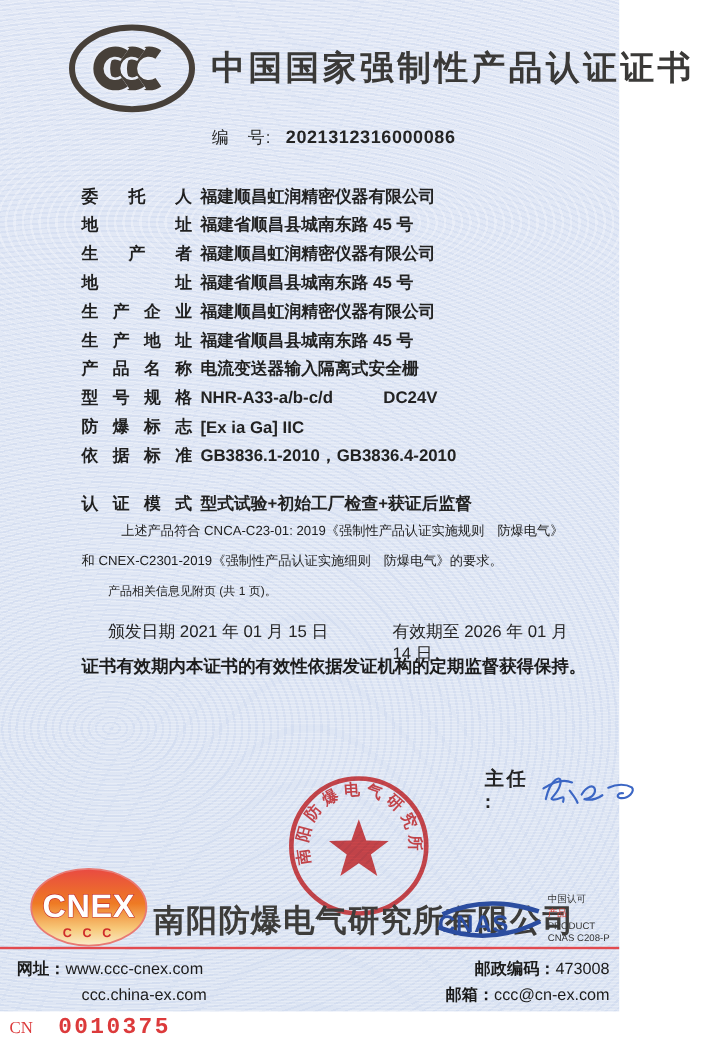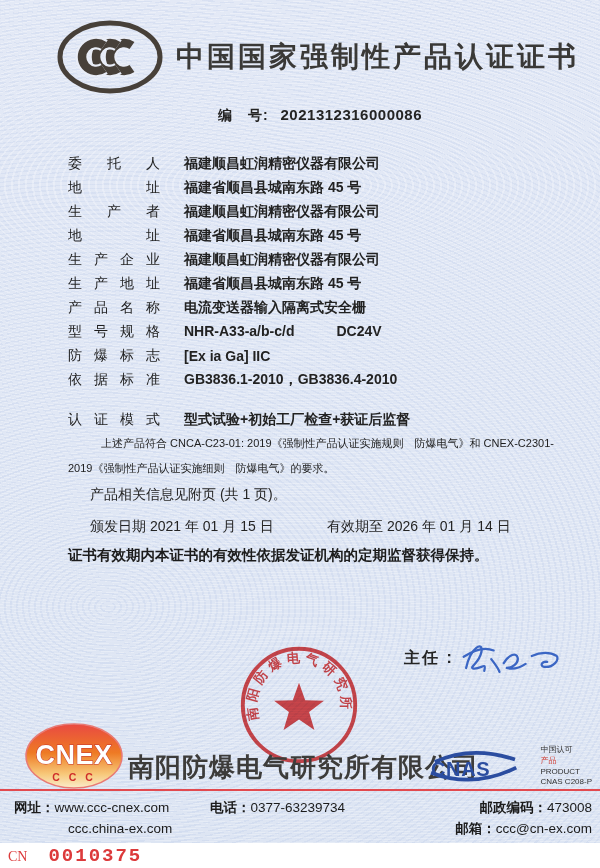--- a/index.html
+++ b/index.html
@@ -1,60 +1,60 @@
 <!DOCTYPE html>
 <html><head>
 <meta charset="utf-8">
 <style>
   html,body{margin:0;padding:0;}
   body{width:600px;height:868px;position:relative;overflow:hidden;
        font-family:"Liberation Sans","DejaVu Sans",sans-serif;color:#242424;background:#fff;}
-  .cert{position:absolute;left:0;top:0;width:600px;height:843px;
+  .cert{position:absolute;left:0;top:0;width:516px;height:843px;
         background:
           repeating-radial-gradient(ellipse 880px 320px at 50% 22%, rgba(255,255,255,.28) 0 2px, rgba(255,255,255,0) 2px 7px),
           repeating-radial-gradient(ellipse 760px 540px at 18% 72%, rgba(168,187,226,.18) 0 2px, rgba(168,187,226,0) 2px 6px),
           linear-gradient(#e3e9f6,#dde5f3);}
   
   .ccc-logo{position:absolute;left:56px;top:18px;width:108px;height:78px;}
   .title{position:absolute;left:176px;top:38px;font-size:28px;font-weight:bold;
          letter-spacing:3px;color:#3a3937;white-space:nowrap;}
   .serial-row{position:absolute;left:0;top:106px;width:100%;text-align:center;
               transform:translateX(20px);font-size:14px;white-space:nowrap;}
-  .serial-row .lbl{font-weight:bold;letter-spacing:1px;margin-right:8px;margin-top:33px;}
+  .serial-row .lbl{font-weight:normal;letter-spacing:1px;margin-right:8px;margin-top:33px;}
   .serial-row .num{font-weight:600;font-size:15px;letter-spacing:.5px;}
   
   .fields{position:absolute;left:68px;top:152px;right:36px;}
   .frow{display:flex;align-items:center;height:24px;font-size:14px;white-space:nowrap;}
-  .flabel{width:92px;min-width:92px;font-weight:normal;text-align:justify;text-align-last:justify;
-          display:inline-block;margin-right:24px;color:#1f1f1f;}
+  .flabel{width:92px;min-width:92px;font-weight:bold;text-align:justify;text-align-last:justify;
+          display:inline-block;margin-right:7px;color:#1f1f1f;}
   .fvalue{color:#222;font-weight:bold;}
   .mode-row{margin-top:16px;}
   .mode-row .fvalue{font-weight:bold;}
   
   .compliance{position:absolute;left:68px;right:44px;top:420px;font-size:11px;font-weight:normal;
               line-height:25px;text-indent:3em;color:#1d1d1d;}
-  .attachment{position:absolute;left:90px;top:486px;font-size:14px;}
+  .attachment{position:absolute;left:90px;top:486px;font-size:10px;}
   .dates{position:absolute;left:68px;right:36px;top:518px;height:20px;font-size:14px;}
   .dates .issue{position:absolute;left:22px;}
   .dates .expiry{position:absolute;left:259px;}
   .validity{position:absolute;left:68px;top:546px;font-size:14.5px;font-weight:bold;color:#1c1c1c;}
   
   .director{position:absolute;left:404px;top:634px;display:flex;align-items:center;}
   .director .dlabel{font-size:16px;font-weight:bold;letter-spacing:2px;}
   .signature{width:104px;height:48px;margin-left:6px;transform:rotate(-3deg);}
   
   .stamp{position:absolute;left:236px;top:642px;width:126px;height:126px;
          mix-blend-mode:multiply;opacity:.92;}
   
   .cnex-logo{position:absolute;left:24px;top:722px;width:100px;height:70px;}
   .company-name{position:absolute;left:128px;top:750px;font-size:26px;font-weight:bold;
                 letter-spacing:1px;color:#3d3c3a;white-space:nowrap;}
   .cnas{position:absolute;right:8px;top:742px;display:flex;align-items:flex-start;}
   .cnas svg{width:94px;height:50px;}
-  .cnas-caption{font-size:8px;line-height:1.35;margin-left:20px;margin-top:3px;color:#333;}
+  .cnas-caption{font-size:8px;line-height:1.35;margin-left:2px;margin-top:3px;color:#333;}
   .cnas-caption .red{color:#cf3a30;}
   .cnas-caption .b{font-weight:normal;}
   
   .red-line{position:absolute;left:0;right:0;top:789px;height:2px;background:#e24a4f;}
   .footer{position:absolute;left:0;right:0;top:794px;height:48px;font-size:13.5px;color:#1b1b1b;}
   .fcol{position:absolute;top:3px;line-height:21px;white-space:nowrap;}
   .fcol .flab{font-weight:bold;}
   .fcol1{left:14px;}
   .fcol1 .indent{padding-left:54px;}
   .fcol2{left:210px;}
@@ -202,23 +202,20 @@
 
   <div class="red-line"></div>
   <div class="footer">
     <div class="fcol fcol1">
       <div>
         <span class="flab">网址：</span><span>www.ccc-cnex.com</span>
       </div>
       <div class="indent">ccc.china-ex.com</div>
     </div>
     <div class="fcol fcol2">
-      <div>
-        <span class="flab">电话：</span><span>0377-63239734</span>
-      </div>
     </div>
     <div class="fcol fcol3">
       <div>
         <span class="flab">邮政编码：</span><span>473008</span>
       </div>
       <div>
         <span class="flab">邮箱：</span><span>ccc@cn-ex.com</span>
       </div>
     </div>
   </div>

